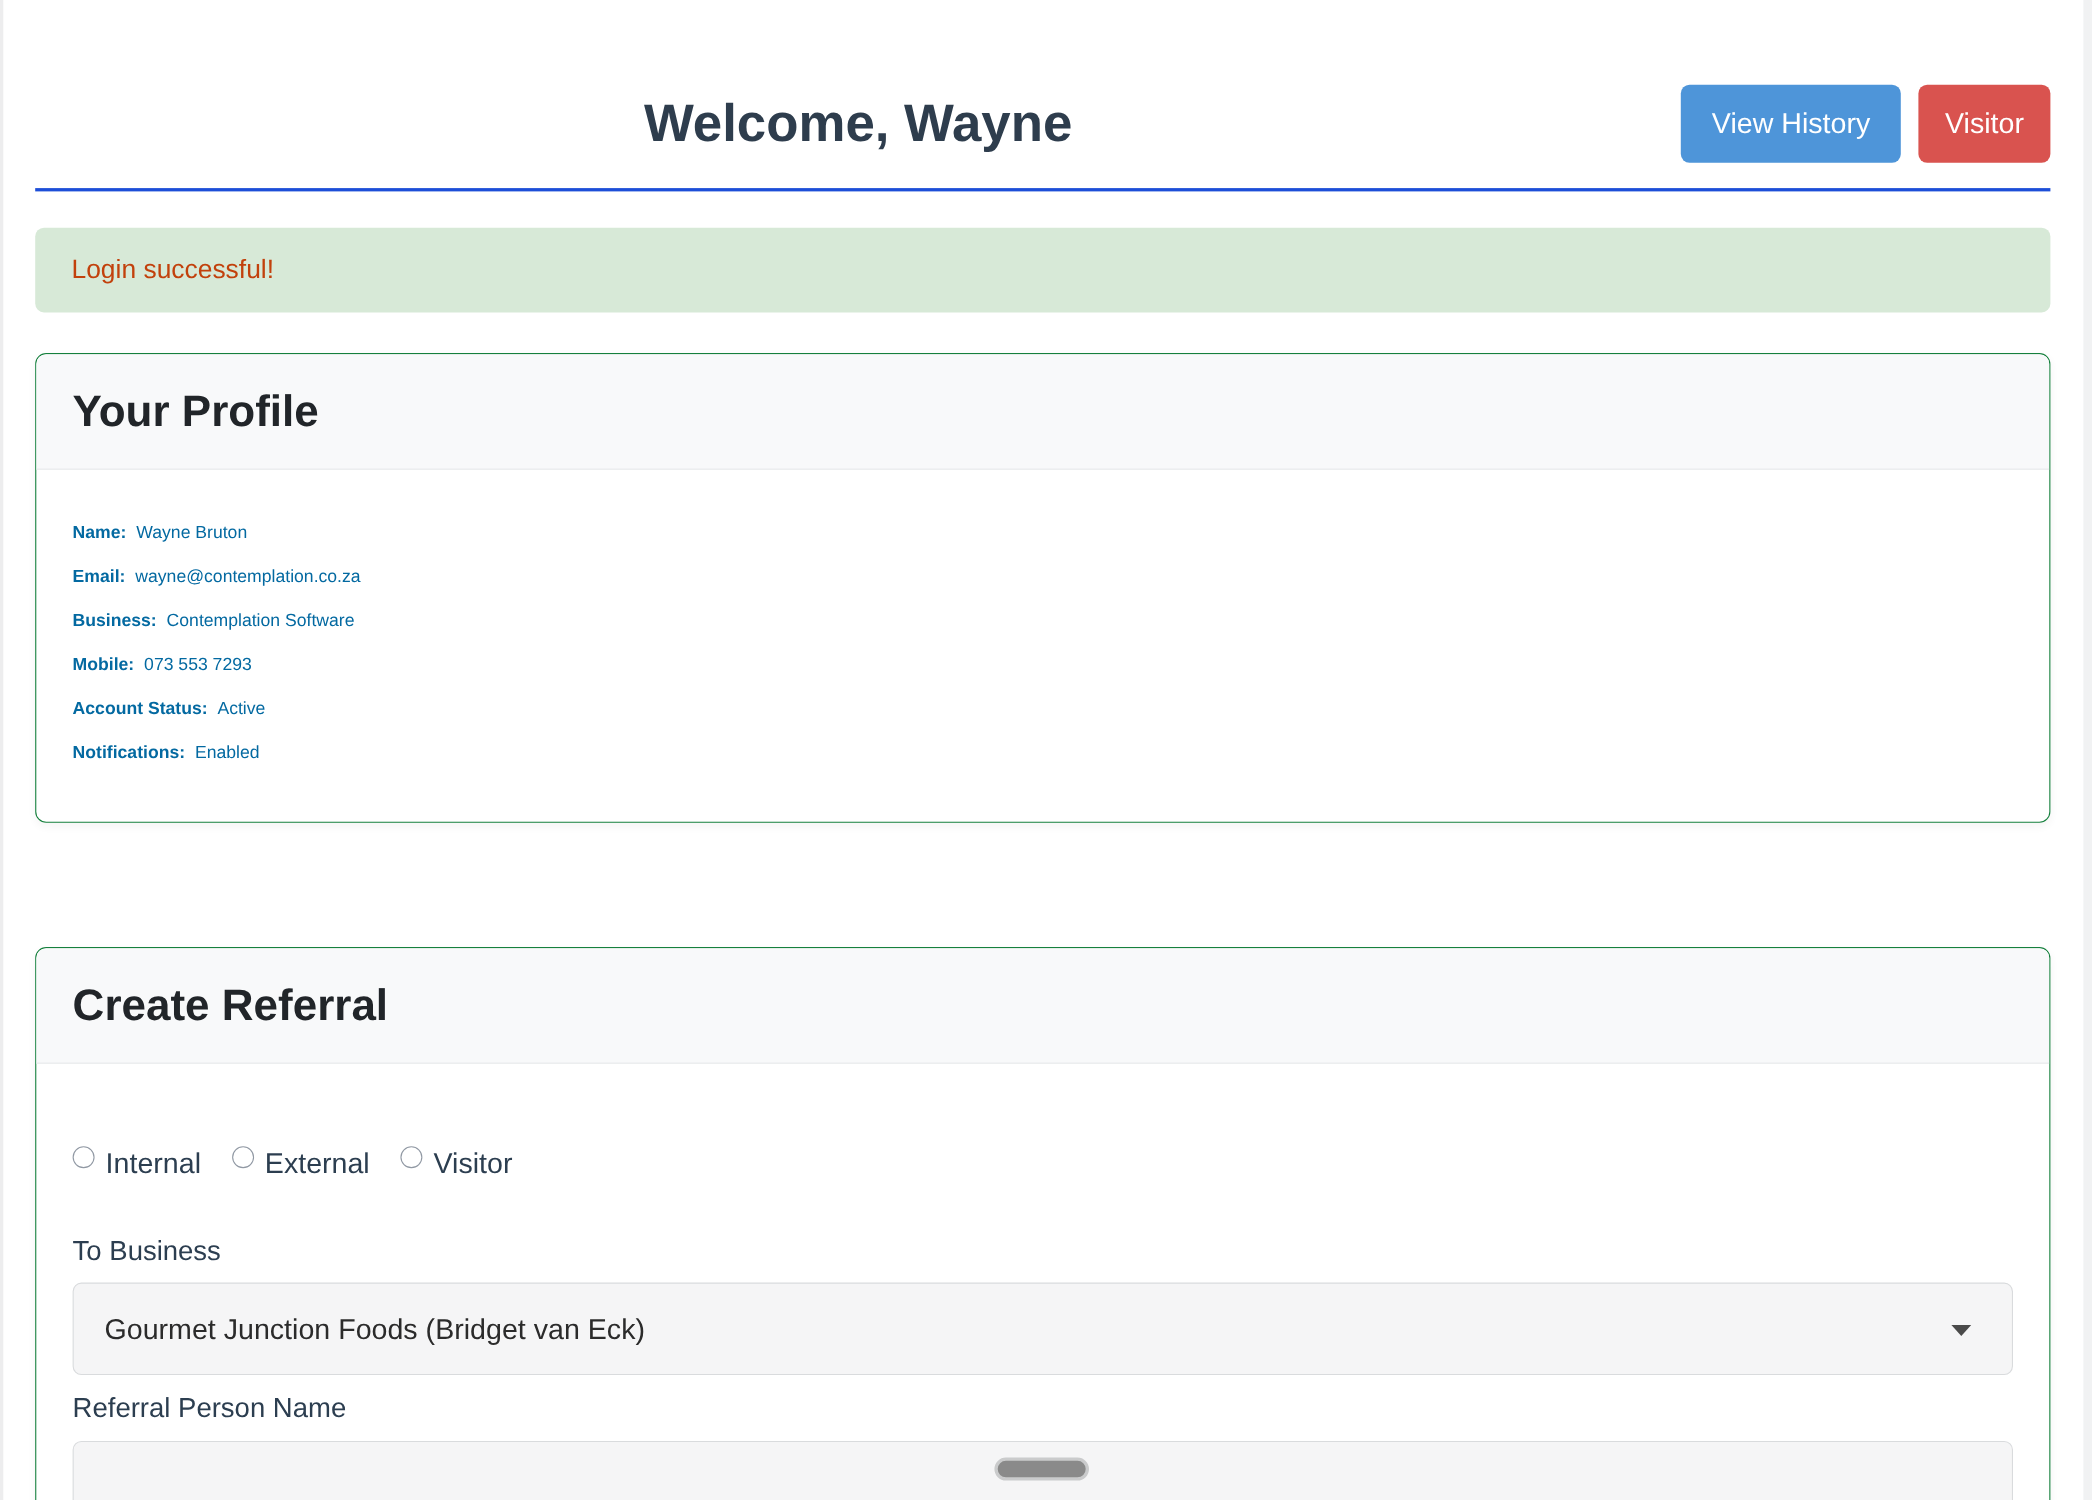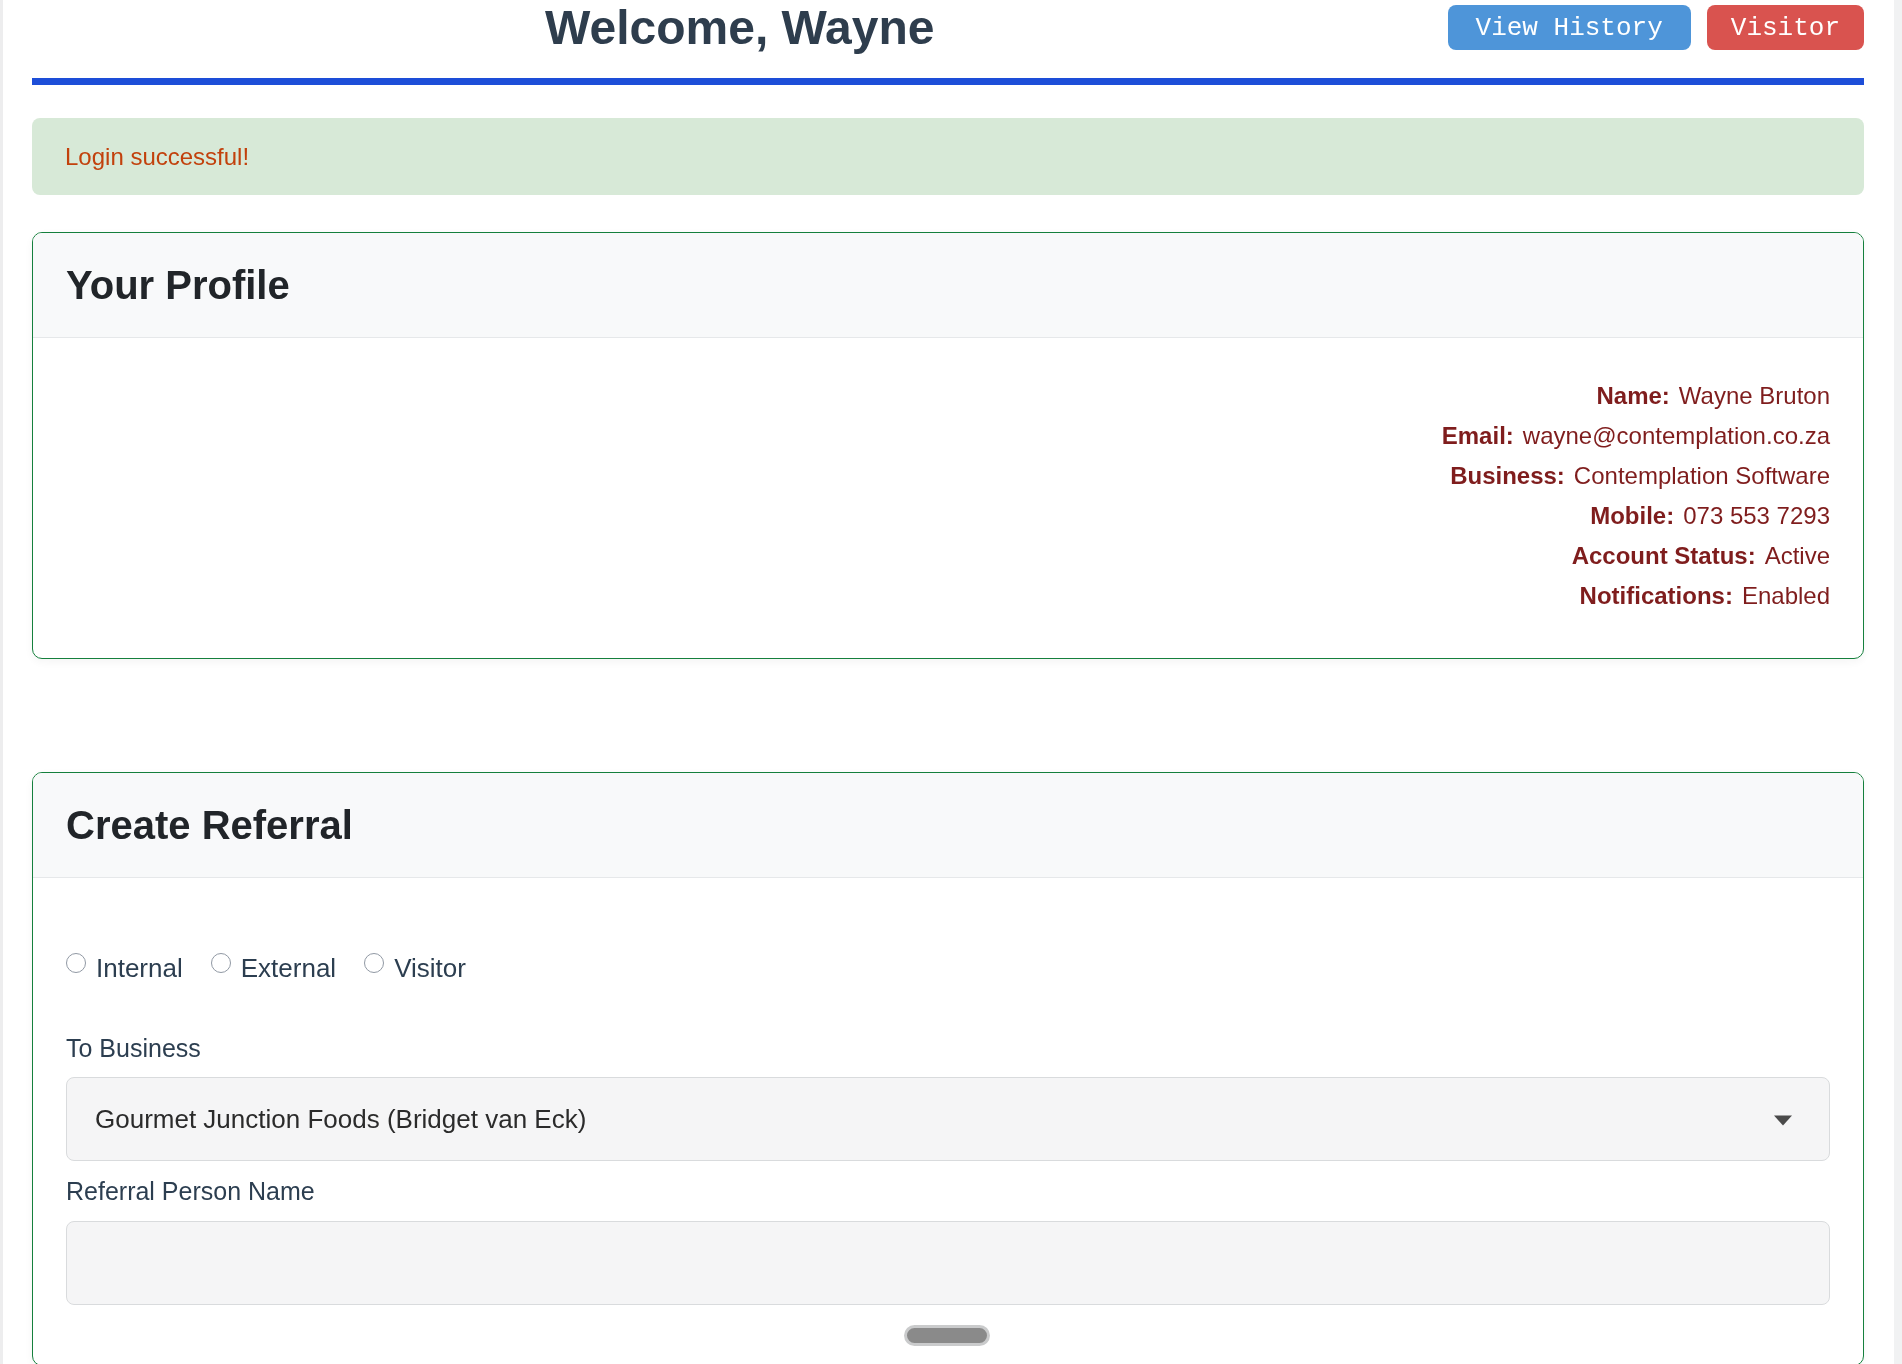--- a/index.html
+++ b/index.html
@@ -24,38 +24,39 @@
     background: #f1f2f3;
   }
   .container {
     margin-left: 32px;
     margin-right: 38px;
   }
   
   .header {
     display: flex;
     align-items: center;
+    padding-top: 77px;
     padding-bottom: 23px;
-    border-bottom: 7px solid #1d4ed8;
+    border-bottom: 3px solid #1d4ed8;
   }
   .page-title {
     flex: 1;
     text-align: center;
     font-size: 48px;
     font-weight: bold;
     color: #2e3d4d;
   }
   .header-buttons { display: flex; gap: 16px; }
   .btn {
     border: none;
     border-radius: 8px;
     color: #ffffff;
     font-size: 26px;
-    font-family: Liberation Mono, monospace;
-    height: 45px;
+    font-family: Liberation Sans, sans-serif;
+    height: 71px;
     cursor: pointer;
     white-space: nowrap;
   }
   .btn-blue { background: #4e95d9; padding: 0 28px; }
   .btn-red  { background: #d9534f; padding: 0 24px; }
   
   .alert {
     margin-top: 33px;
     height: 77px;
     display: flex;
@@ -85,24 +86,23 @@
     border-bottom: 1px solid #e6e8ea;
   }
   .card-heading {
     font-size: 40px;
     font-weight: bold;
     color: #212529;
   }
   .card-body { padding: 38px 33px 42px; }
   
   .profile-row {
-    font-size: 24px;
+    font-size: 16px;
     line-height: 40px;
-    color: #7f1d1d;
-    text-align: right;
+    color: #0369a1;
   }
   .profile-row .f-label { font-weight: bold; margin-right: 9px; }
   
   .referral-body { padding: 45px 33px 60px; }
   .form-label {
     display: block;
     font-size: 25px;
     color: #2c3e50;
   }
   .radio-row {

